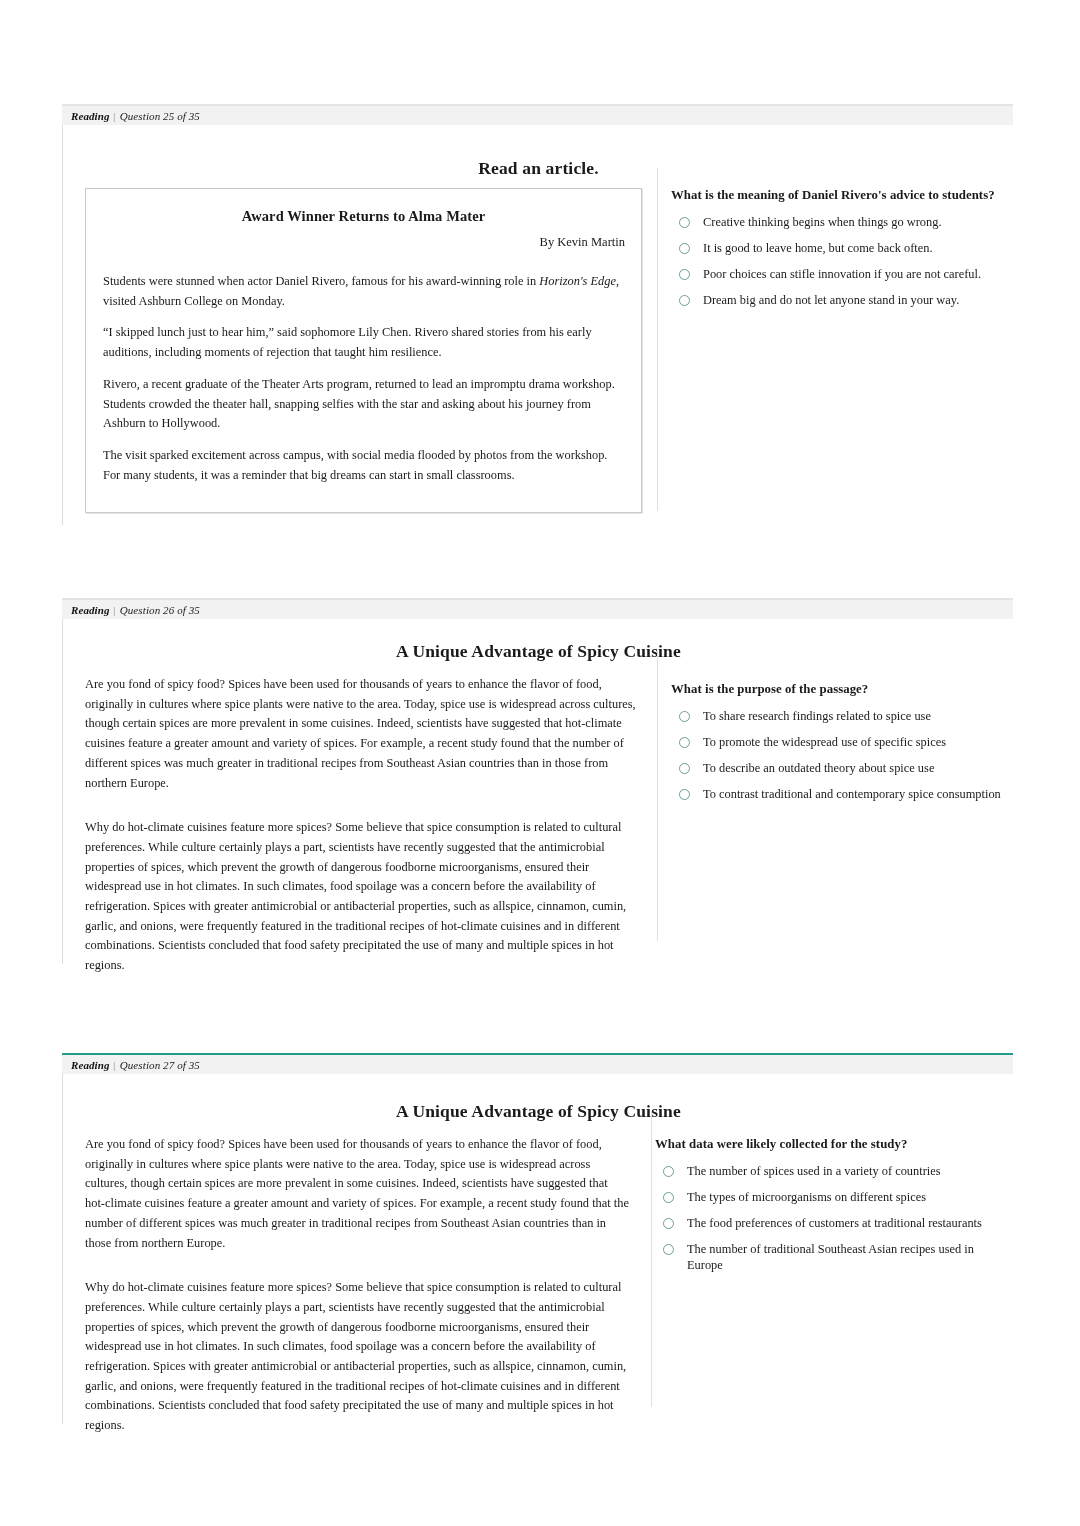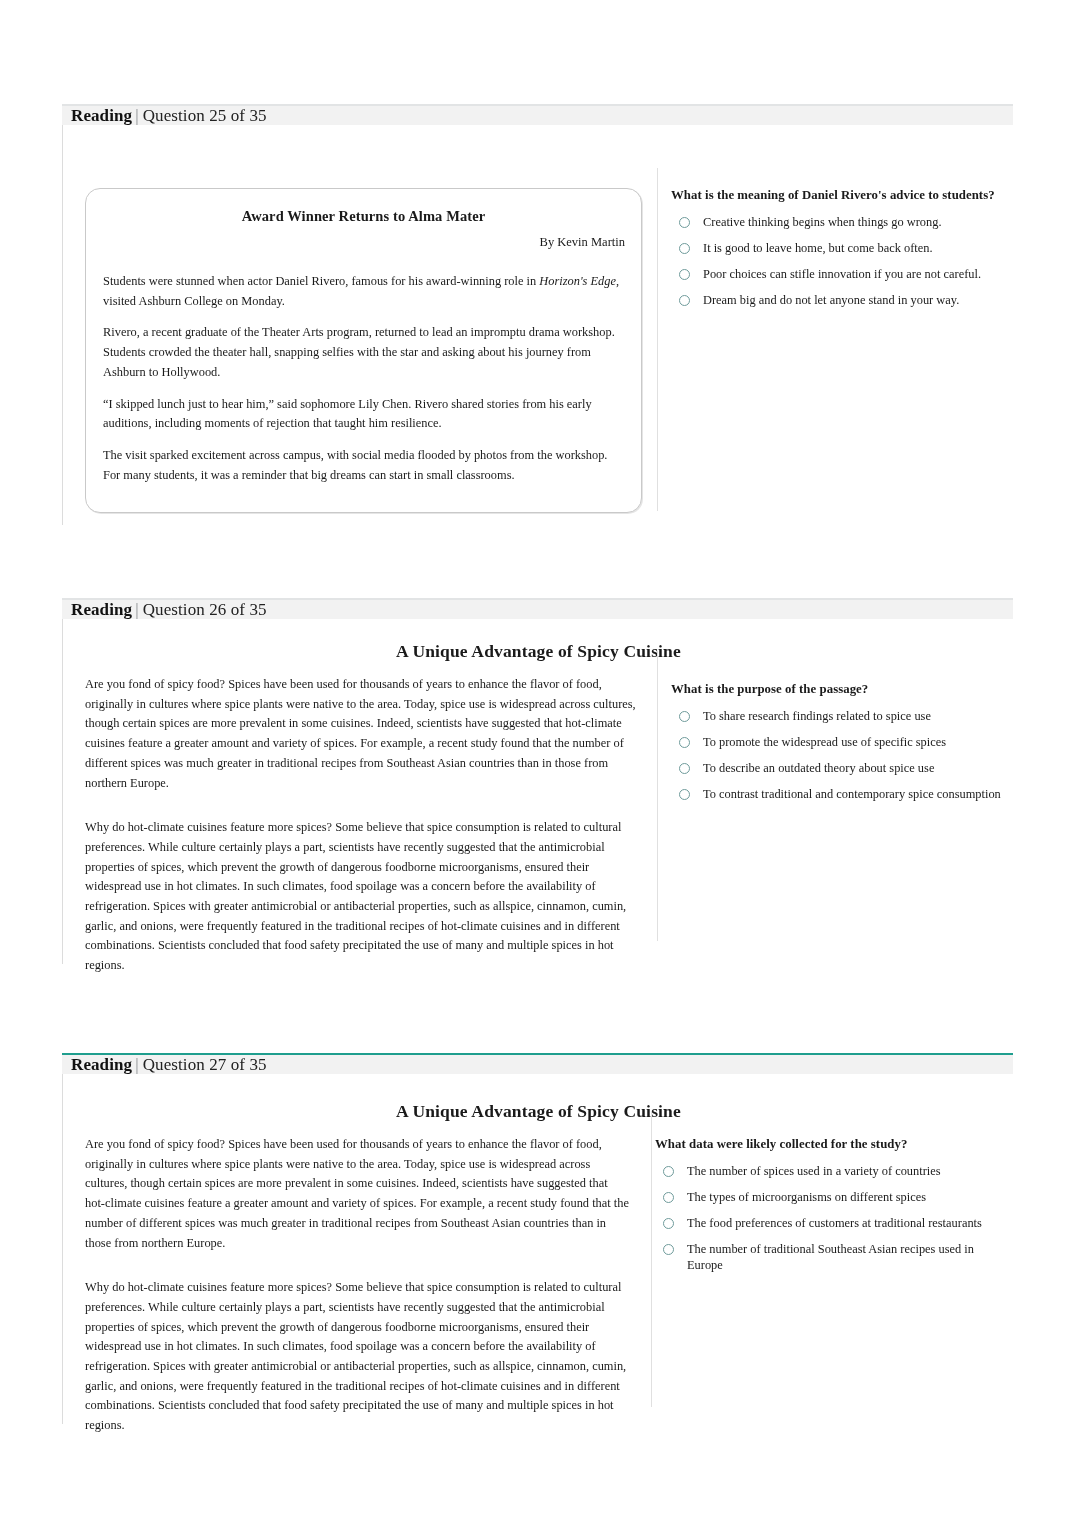--- a/index.html
+++ b/index.html
@@ -31,23 +31,24 @@
   }
 
   .qbar {
     height: 21px;
     background: #f2f2f2;
     border-top: 2px solid transparent;
     display: flex;
     align-items: center;
     padding-left: 9px;
     box-sizing: border-box;
-    font-size: 17px;
+    font-size: 11px;
     letter-spacing: 0.1px;
     white-space: nowrap;
+    font-style: italic;
   }
   .qbar.teal-top { border-top-color: #1f9e8e; }
   .qbar.grey-top { border-top-color: #e2e4e5; }
 
   .qbar .lbl {
     font-weight: bold;
     color: #111;
     margin-right: 3px;
   }
   .qbar .sep {
@@ -146,30 +147,31 @@
 
   <div class="qblock" style="top:104px;">
     <div class="qbar grey-top">
       <span class="lbl">Reading</span>
       <span class="sep">|</span>
       <span class="qno">Question 25 of 35</span>
     </div>
 
     <div class="qbody" style="height:400px;">
 
-
-      <div class="article-card" style="left:22px; top:63px; width:557px; height:325px;border-radius:15px;">
+      <div class="prompt-title" style="position:absolute; left:0; top:33px; width:951px;">Read an article.</div>
+
+      <div class="article-card" style="left:22px; top:63px; width:557px; height:325px;">
         <div style="padding:19px 16px 0 16px;">
           <div class="article-head">Award Winner Returns to Alma Mater</div>
           <div class="article-byline">By Kevin Martin</div>
         </div>
         <div style="padding:22px 19px 0 17px;">
           <p class="article-p">Students were stunned when actor Daniel Rivero, famous for his award-winning role in <i>Horizon's Edge</i>, visited Ashburn College on Monday.</p>
+          <p class="article-p">“I skipped lunch just to hear him,” said sophomore Lily Chen. Rivero shared stories from his early auditions, including moments of rejection that taught him resilience.</p>
           <p class="article-p">Rivero, a recent graduate of the Theater Arts program, returned to lead an impromptu drama workshop. Students crowded the theater hall, snapping selfies with the star and asking about his journey from Ashburn to Hollywood.</p>
-          <p class="article-p">“I skipped lunch just to hear him,” said sophomore Lily Chen. Rivero shared stories from his early auditions, including moments of rejection that taught him resilience.</p>
           <p class="article-p">The visit sparked excitement across campus, with social media flooded by photos from the workshop. For many students, it was a reminder that big dreams can start in small classrooms.</p>
         </div>
       </div>
 
       <div class="split-rule" style="left:594px; top:43px; height:343px;"></div>
 
       <div class="q-panel" style="left:608px; top:62px; width:330px;">
         <p class="q-stem">What is the meaning of Daniel Rivero's advice to students?</p>
         <ul class="choices">
           <li class="choice">

